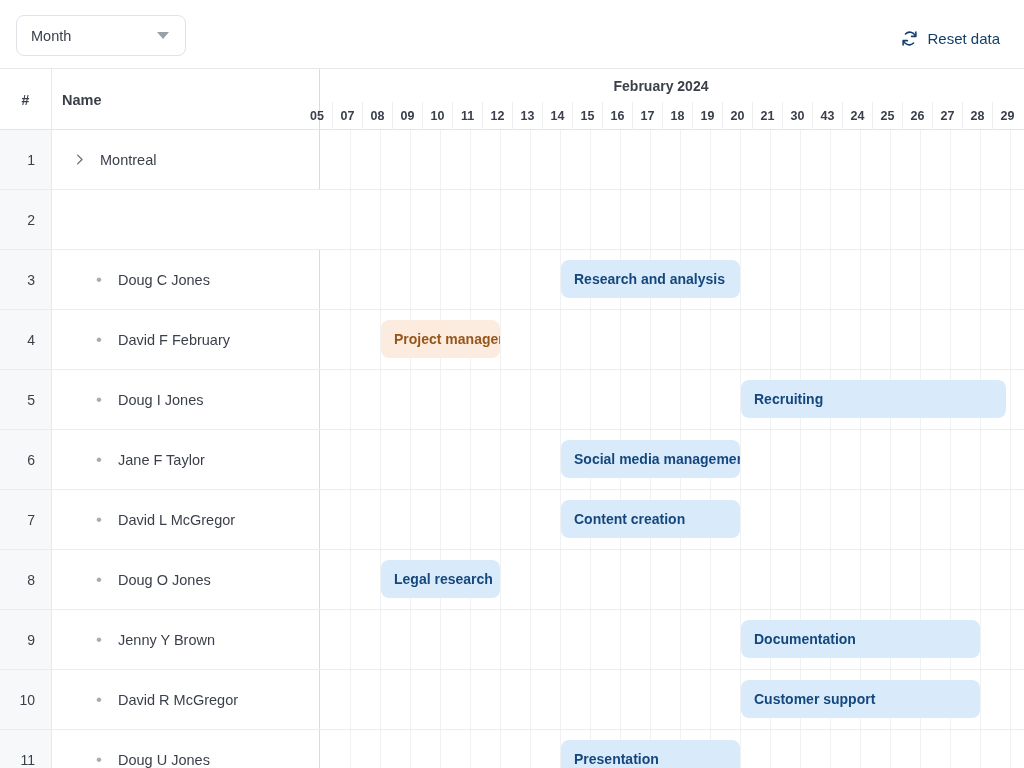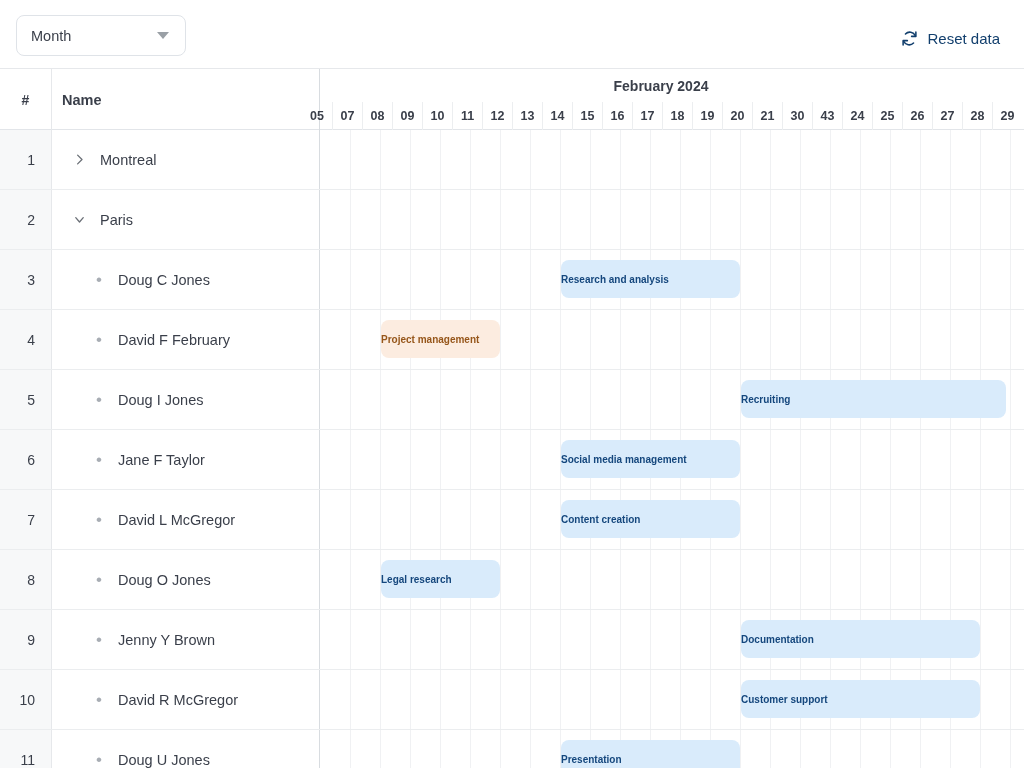--- a/index.html
+++ b/index.html
@@ -127,21 +127,22 @@
   
   .lane { position: absolute; left: 320px; top: 0; right: 0; height: 59px; }
   .vline {
     position: absolute; top: 0; height: 59px; width: 1px;
     background: #f0f1f3;
   }
   .bar {
     position: absolute; top: 10px; height: 38px;
     border-radius: 8px;
     display: flex; align-items: center;
-    font-size: 10px; font-weight: 700;
+    padding-left: 13px;
+    font-size: 14px; font-weight: 700;
     white-space: nowrap; overflow: hidden;
     cursor: pointer;
   }
   .bar.blue { background: #d9ebfb; color: #15477d; }
   .bar.orange { background: #fcece0; color: #96561a; }
 </style>
 </head>
 <body>
 
 <div id="toolbar">
@@ -230,28 +231,20 @@
           <div class="vline" style="left: 540px;"></div>
           <div class="vline" style="left: 570px;"></div>
           <div class="vline" style="left: 600px;"></div>
           <div class="vline" style="left: 630px;"></div>
           <div class="vline" style="left: 660px;"></div>
           <div class="vline" style="left: 690px;"></div>
         </div>
       </div>
       <div class="row" style="top: 60px;">
         <div class="cell-hash">2</div>
-        <div class="cell-name">
-          <span class="twisty">
-            <svg width="15" height="15" viewBox="0 0 24 24" fill="none" stroke="#6b7077" stroke-width="2.1" stroke-linecap="round" stroke-linejoin="round">
-              <polyline points="6 9 12 16 18 9"></polyline>
-            </svg>
-          </span>
-          <span class="nm">Paris</span>
-        </div>
         <div class="lane">
           <div class="vline" style="left: 30px;"></div>
           <div class="vline" style="left: 60px;"></div>
           <div class="vline" style="left: 90px;"></div>
           <div class="vline" style="left: 120px;"></div>
           <div class="vline" style="left: 150px;"></div>
           <div class="vline" style="left: 180px;"></div>
           <div class="vline" style="left: 210px;"></div>
           <div class="vline" style="left: 240px;"></div>
           <div class="vline" style="left: 270px;"></div>

